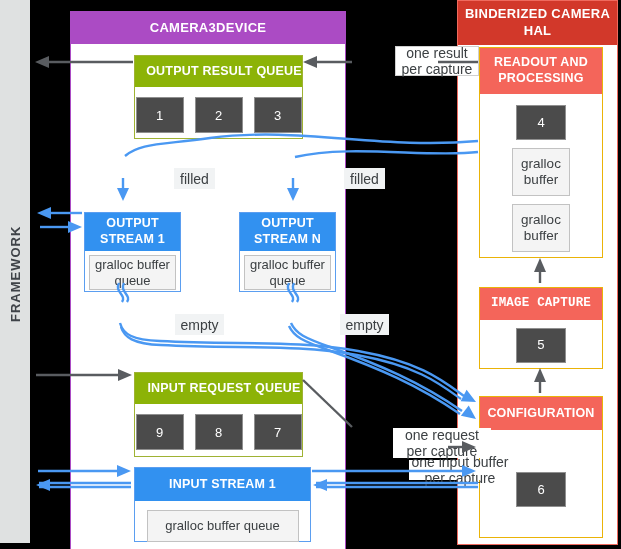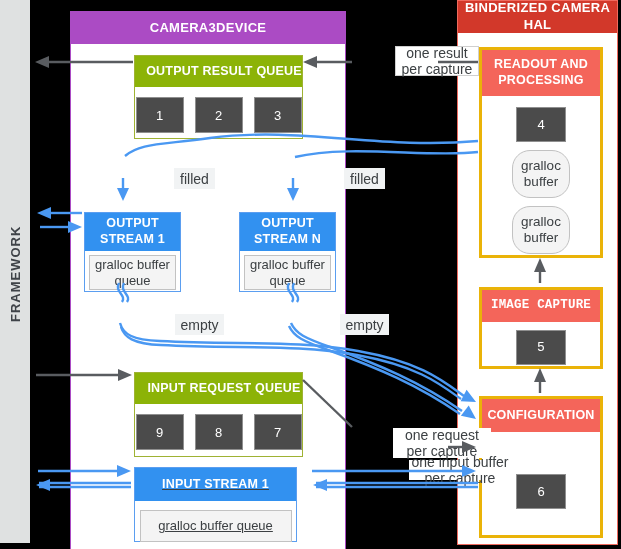--- a/index.html
+++ b/index.html
@@ -14,57 +14,57 @@
     letter-spacing:1px;color:#3f4348;white-space:nowrap;}
 
   
   .bigbox{background:#fff;}
   #c3d{left:70px;top:3px;width:276px;height:542px;border:1px solid var(--c-purple,#ab4bc4);margin-top:8px;}
   #hal{left:457px;top:0px;width:161px;height:545px;border:1px solid #ef6a5e;}
   .bighdr{left:0;top:0;right:0;color:#fff;font-weight:bold;font-size:13px;
     display:flex;align-items:center;justify-content:center;text-align:center;
     letter-spacing:.3px;line-height:1.3;}
   #c3d-hdr{height:32px;background:var(--c-purple,#ab4bc4);}
-  #hal-hdr{height:32px;background:var(--c-red,#d2382a);}
+  #hal-hdr{height:44px;background:var(--c-red,#d2382a);}
 
   
   .subhdr{color:#fff;font-weight:bold;font-size:12.5px;display:flex;align-items:center;
     justify-content:center;text-align:center;line-height:1.25;letter-spacing:.2px;}
   .green-box{background:#fff;border:1px solid #9fb233;}
   .green-hdr{background:var(--c-green,#8cb307);height:31px;padding-left:11px;}
   .blue-box{background:#fff;border:1px solid #5b9ef0;}
   .blue-hdr{background:var(--c-blue,#3291f0);}
-  .salmon-box{background:#fff;border:3px solid #eab308;}
+  .salmon-box{background:#fff;border:1px solid #eab308;}
   .salmon-hdr{background:var(--c-salmon,#f4655a);}
 
   #orq{left:63px;top:43px;width:169px;height:84px;}
   #irq{left:63px;top:360px;width:169px;height:85px;}
   .qbody{display:flex;justify-content:center;gap:11px;padding-top:10px;}
   .darkitem{width:46px;height:34px;background:var(--c-darkbox,#4b4b4b);border:1px solid #8f8f8f;
     color:#fff;font-size:13px;display:flex;align-items:center;justify-content:center;}
 
   #os1{left:13px;top:200px;width:97px;height:80px;}
   #osn{left:168px;top:200px;width:97px;height:80px;}
   .streamhdr2{height:38px;}
   .innerq{background:#f4f4f4;border:1px solid #c2c2c2;display:flex;align-items:center;
     justify-content:center;text-align:center;font-size:13px;line-height:1.2;color:#3c4043;}
   .os-inner{width:85px;height:33px;margin:4px auto 0;}
-  #is1{left:63px;top:455px;width:163px;height:75px;text-decoration:underline;}
+  #is1{left:63px;top:455px;width:177px;height:75px;}
   #is1 .subhdr{height:33px;}
   .is-inner{width:150px;height:30px;margin:9px auto 0;}
 
   #readout{left:21px;top:46px;width:124px;height:211px;}
   #readout .subhdr{height:46px;}
   #imgcap{left:21px;top:286px;width:124px;height:82px;font-family:Liberation Mono, monospace;}
   #imgcap .subhdr{height:32px;}
   #config{left:21px;top:395px;width:124px;height:142px;}
   #config .subhdr{height:33px;}
   .halitem{width:48px;height:33px;margin:8px auto 0;}
   #readout .halitem{margin-top:11px;}
-  .gbuf{width:56px;height:46px;margin:8px auto 4px;font-size:13.5px;border-radius:18px;}
+  .gbuf{width:56px;height:46px;margin:8px auto 4px;font-size:13.5px;}
   #config .halitem{margin-top:42px;}
 
   
   .tag{background:#f1f3f4;color:#3c4043;font-size:14px;display:flex;align-items:center;
     justify-content:center;}
   .note{background:#fff;color:#3c4043;font-size:14px;line-height:1.15;text-align:center;
     display:flex;align-items:center;justify-content:center;white-space:pre-line;margin-left:43px;}
   #lbl-one-result{left:352px;top:46px;width:84px;height:30px;border:1px solid #cfcfcf;}
   #lbl-one-request{left:350px;top:428px;width:98px;height:30px;}
   #lbl-one-input{left:366px;top:460px;width:102px;height:20px;}

